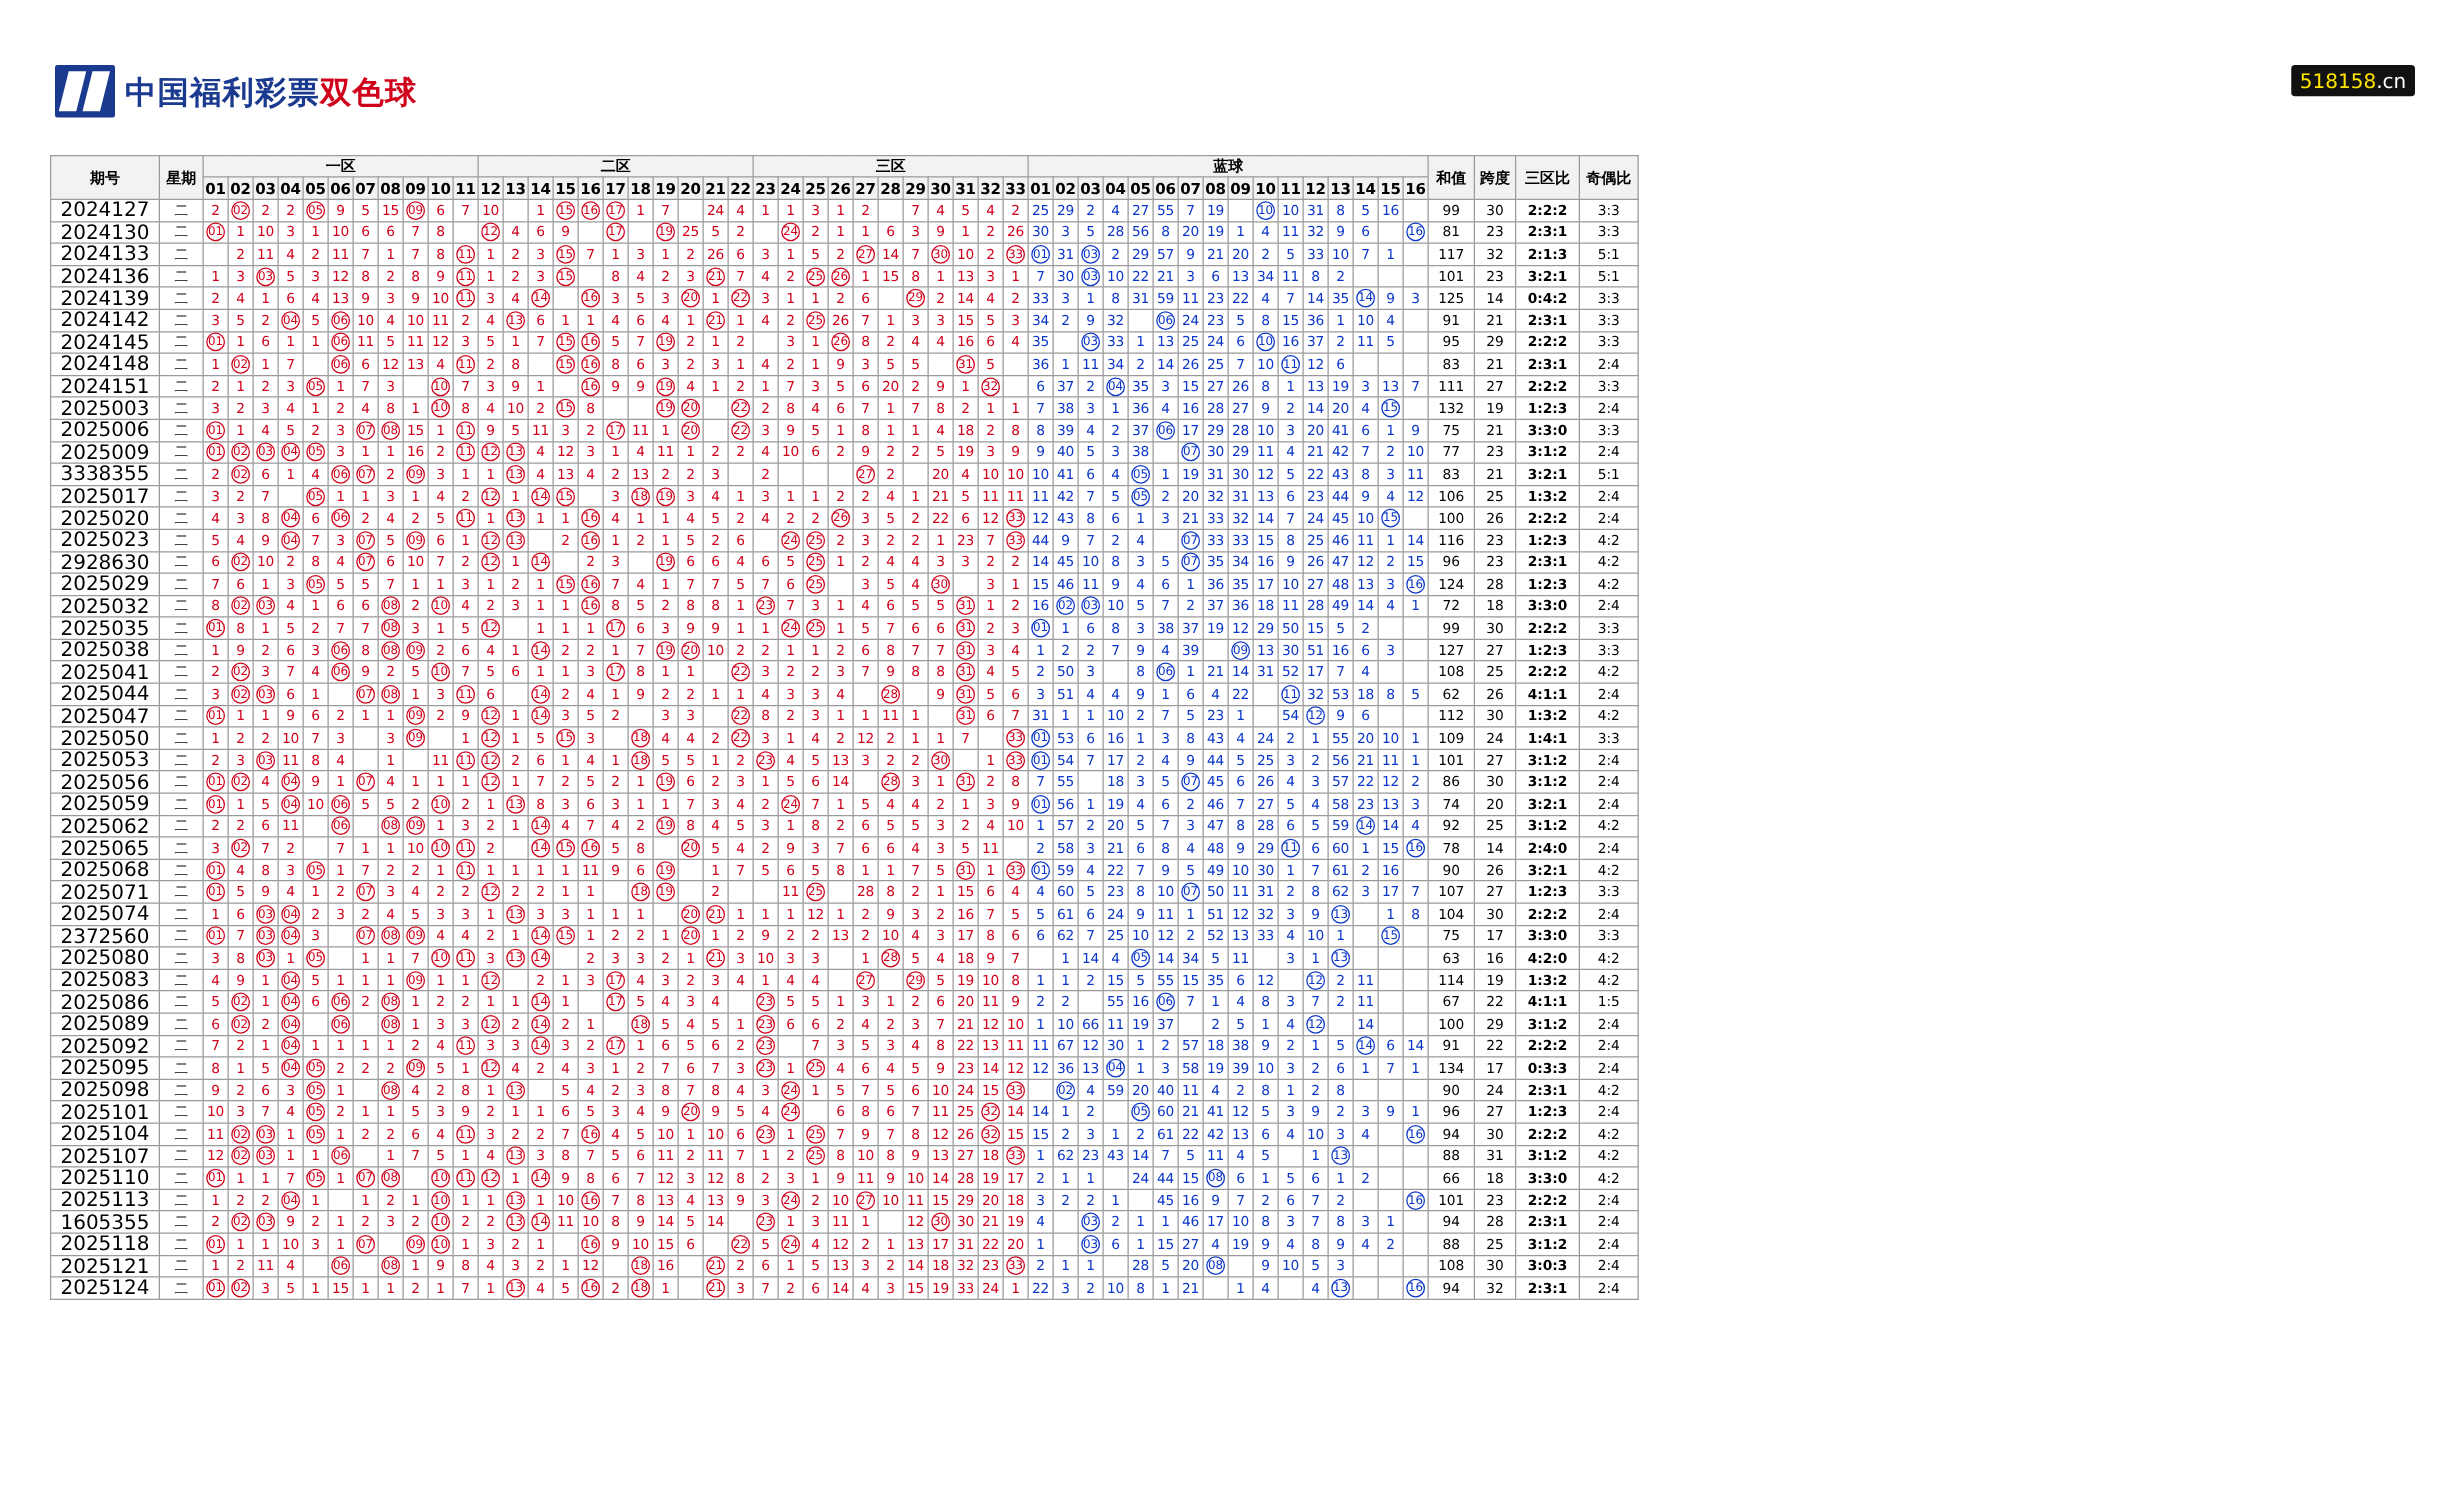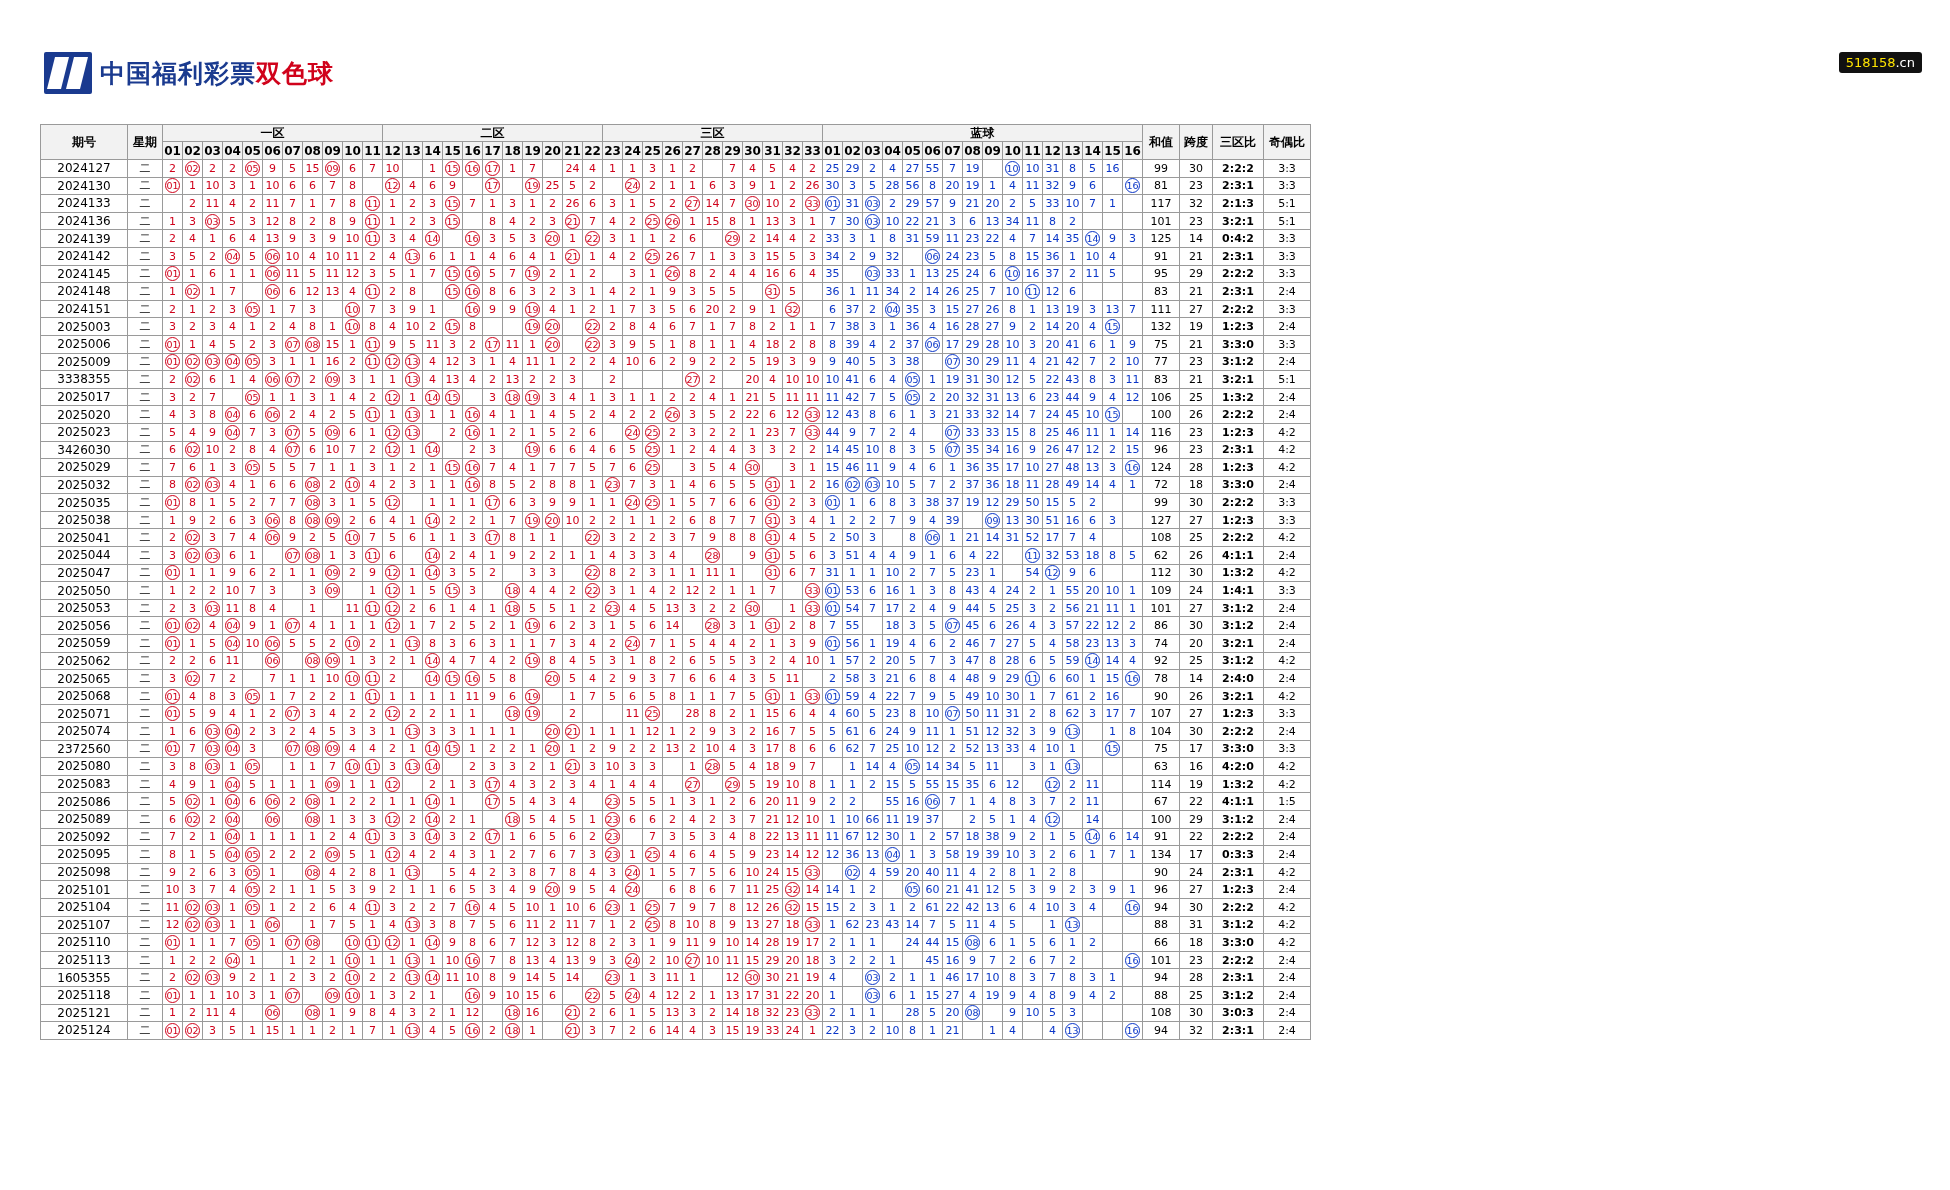--- a/index.html
+++ b/index.html
@@ -9,39 +9,39 @@
   
   .header{position:relative;height:66px;margin-top:36px;}
   .logo{position:absolute;left:44px;top:16px;display:flex;align-items:center;gap:8px;}
   .logo-mark{width:48px;height:42px;background:#1a3a8f;position:relative;border-radius:2px;overflow:hidden;}
   .logo-mark:before{content:"";position:absolute;left:7px;top:5px;width:14px;height:32px;background:#fff;transform:skewX(-14deg);}
   .logo-mark:after{content:"";position:absolute;left:26px;top:5px;width:14px;height:32px;background:#fff;transform:skewX(-14deg);}
   .logo-text{font-size:25px;font-weight:bold;color:#1a3a8f;letter-spacing:1px;font-family:"DejaVu Sans",sans-serif;}
   .logo-text .red{color:#d0021b;}
   .page-title{position:absolute;left:0;right:0;top:12px;text-align:center;font-size:31px;font-weight:bold;
     font-family:"DejaVu Serif",serif;letter-spacing:2px;}
-  .brand-badge{position:absolute;right:28px;top:16px;background:#111;color:#ffe400;font-size:13px;
+  .brand-badge{position:absolute;right:18px;top:16px;background:#111;color:#ffe400;font-size:16px;
     padding:3px 7px;border-radius:3px;font-family:"DejaVu Sans",sans-serif;text-align:right;}
   .brand-badge .cn{color:#fff;}
 
   
   .tbl-wrap{position:absolute;left:40px;top:88px;width:1868px;}
   table{border-collapse:collapse;table-layout:fixed;font-size:11px;line-height:1;}
   th,td{border:1px solid #9a9a9a;text-align:center;vertical-align:middle;padding:0;}
   thead th{background:#f2f2f2;font-weight:bold;font-size:12px;height:17px;font-family:"DejaVu Sans",sans-serif;}
   thead tr.zones th{height:16px;}
   .col-issue{width:86px;}
   .col-week{width:34px;}
   .col-num{width:19px;}
   .col-sum{width:36px;}
   .col-span{width:32px;}
   .col-ratio{width:50px;font-weight:bold;}
   .col-oe{width:46px;}
   tbody td{height:16.6px;font-size:11px;font-family:"DejaVu Sans",sans-serif;}
-  td.issue{font-size:12px;}
+  td.issue{font-size:16px;}
   td.week{font-size:11px;}
   td.red{color:#d0021b;}
   td.blue{color:#0b36c8;}
   td.stat{font-size:11px;}
   .ball{display:inline-block;width:13px;height:13px;line-height:13px;border-radius:50%;
     font-size:9.5px;text-align:center;}
   .ball.r{border:1.1px solid #d0021b;color:#d0021b;}
   .ball.b{border:1.1px solid #0b36c8;color:#0b36c8;}
   tbody tr:nth-child(odd) td{background:#fff;}
 </style>
@@ -1032,21 +1032,21 @@
             <td class="blue">46</td>
             <td class="blue">11</td>
             <td class="blue">1</td>
             <td class="blue">14</td>
             <td class="stat col-sum">116</td>
             <td class="stat col-span">23</td>
             <td class="stat col-ratio">1:2:3</td>
             <td class="stat col-oe">4:2</td>
           </tr>
           <tr>
-            <td class="issue">3426030</td>
+            <td class="issue">2928630</td>
             <td class="week">二</td>
             <td class="red">6</td>
             <td class="red"><span class="ball r">02</span></td>
             <td class="red">10</td>
             <td class="red">2</td>
             <td class="red">8</td>
             <td class="red">4</td>
             <td class="red"><span class="ball r">07</span></td>
             <td class="red">6</td>
             <td class="red">10</td>

